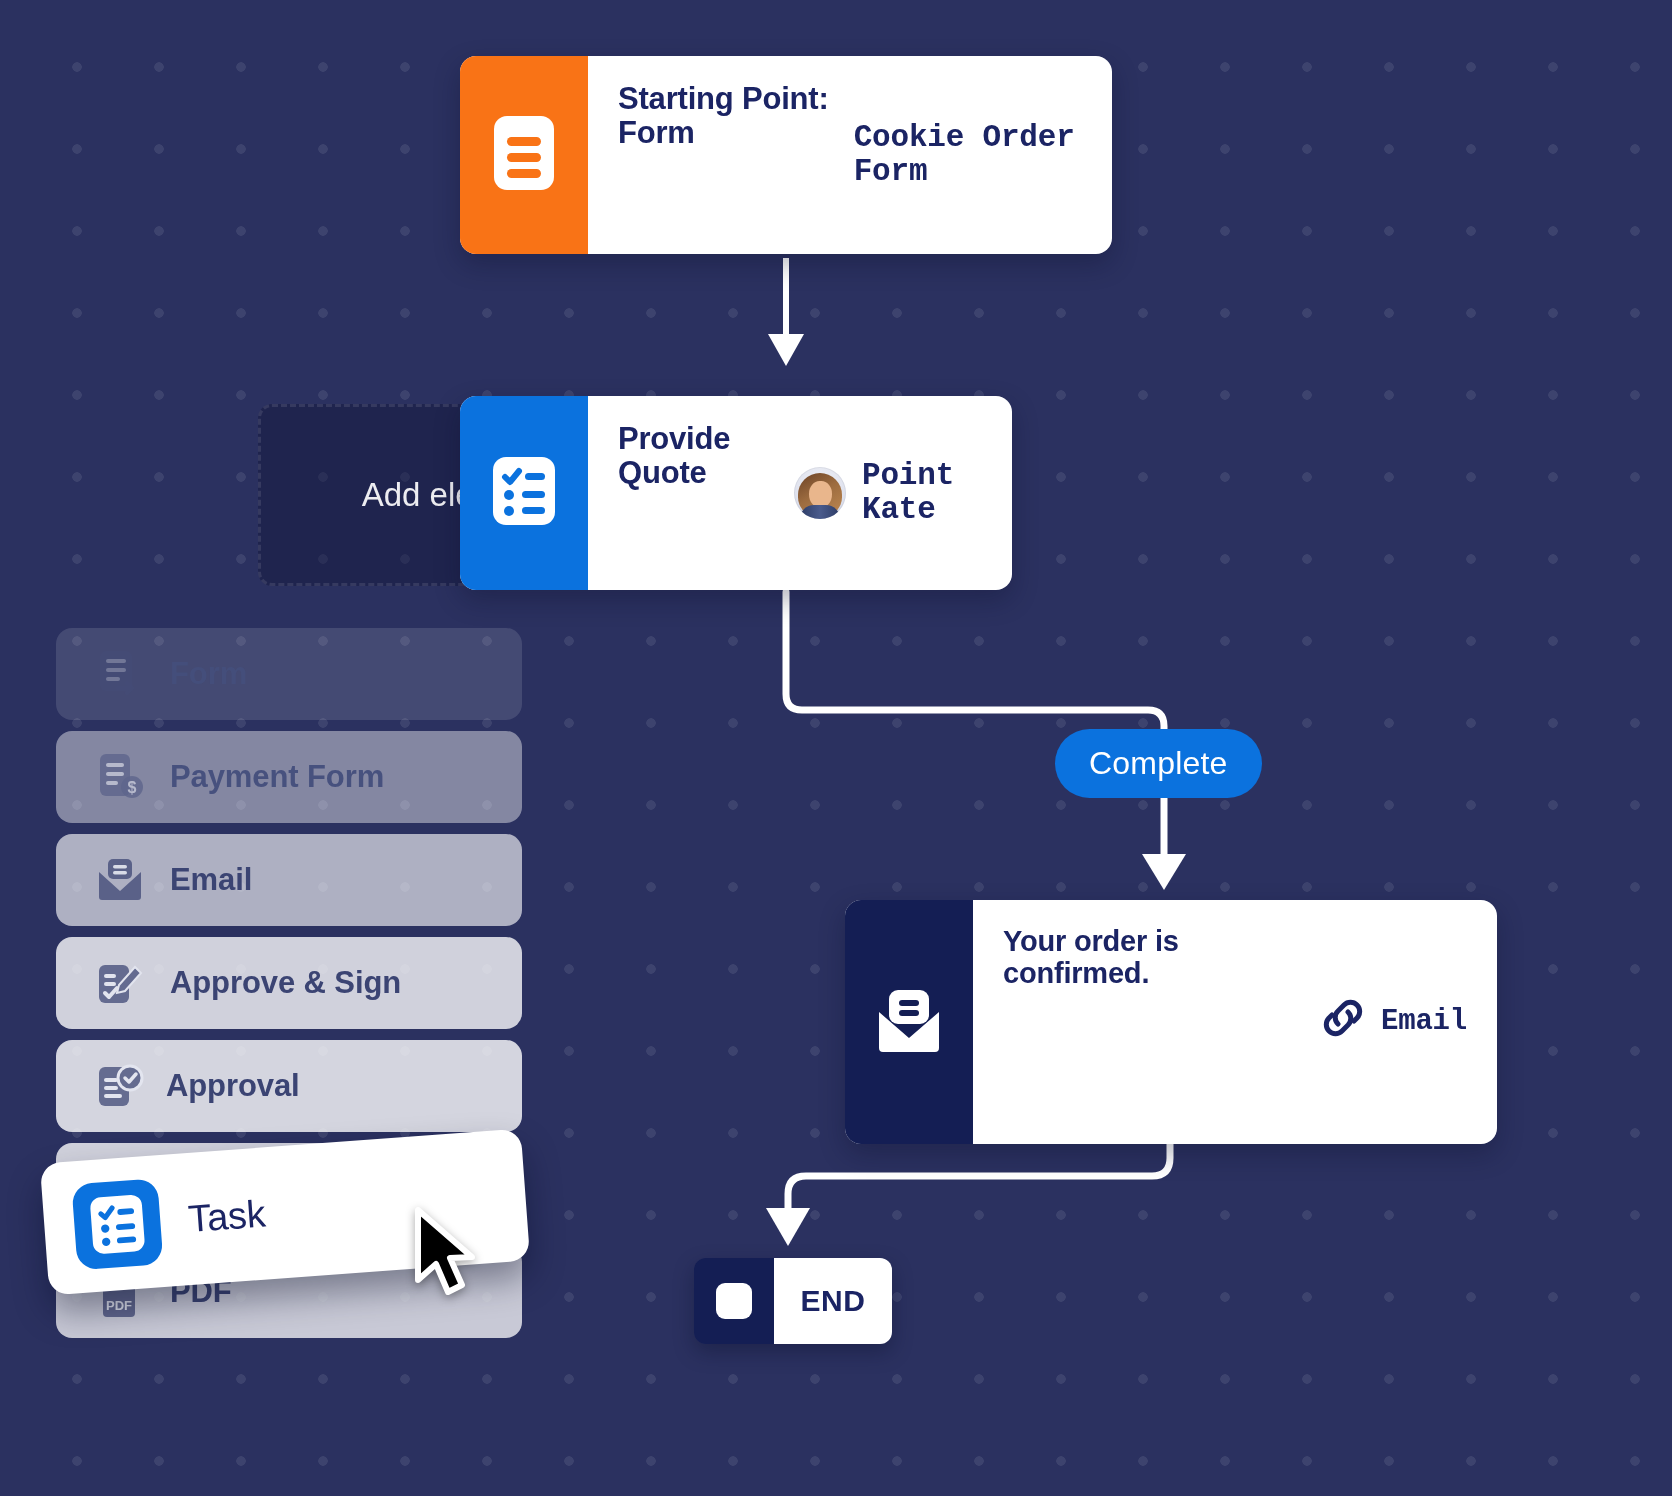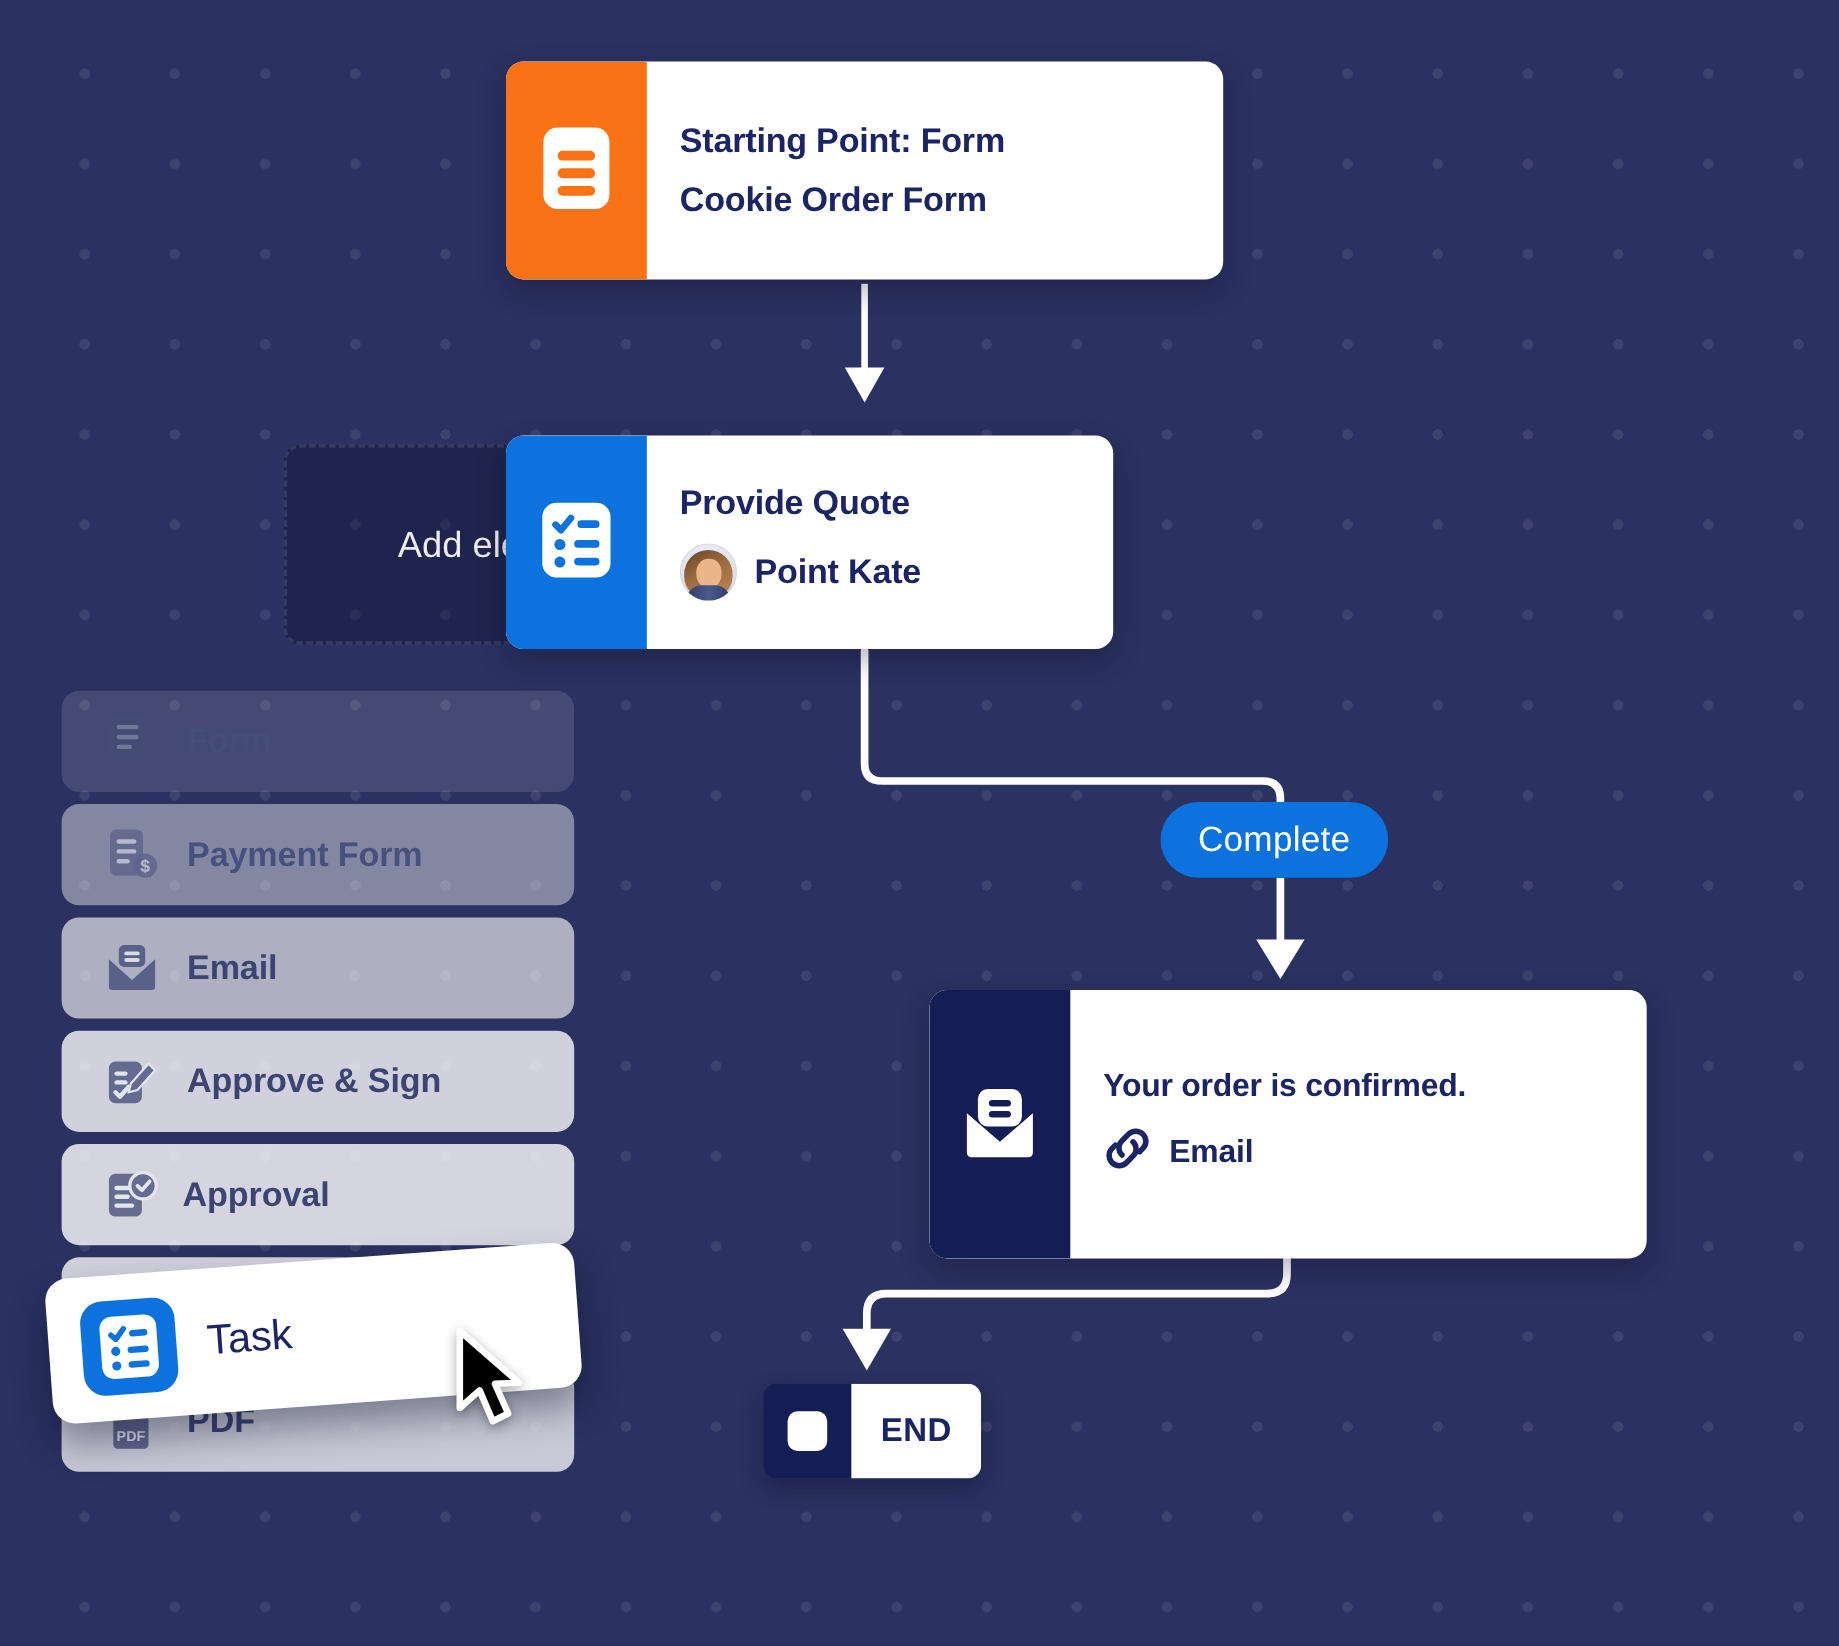--- a/index.html
+++ b/index.html
@@ -37,40 +37,40 @@
     width: 128px;
     flex: 0 0 128px;
     display: flex;
     align-items: center;
     justify-content: center;
   }
   .node .body {
     flex: 1;
     padding: 26px 30px;
     display: flex;
-    flex-direction: column;
     justify-content: center;
     gap: 20px;
   }
   .node .title {
     font-size: 31px;
     font-weight: bold;
     color: #1b2464;
     letter-spacing: -0.2px;
     line-height: 1.1;
   }
   .node .subtitle {
     font-size: 31px;
     font-weight: bold;
     color: #1b2464;
     letter-spacing: -0.2px;
     line-height: 1.1;
     display: flex;
     align-items: center;
     gap: 16px;
+    font-family: Liberation Mono, monospace;
   }
 
   #node-start { left: 460px; top: 56px; width: 652px; height: 198px; }
   #node-start .icon-pane { background: #f97316; }
 
   #node-quote { left: 460px; top: 396px; width: 552px; height: 194px; z-index: 6; }
   #node-quote .icon-pane { background: #0b72de; }
 
   #node-email { left: 845px; top: 900px; width: 652px; height: 244px; }
   #node-email .icon-pane { background: #141e54; width: 128px; flex: 0 0 128px; }

